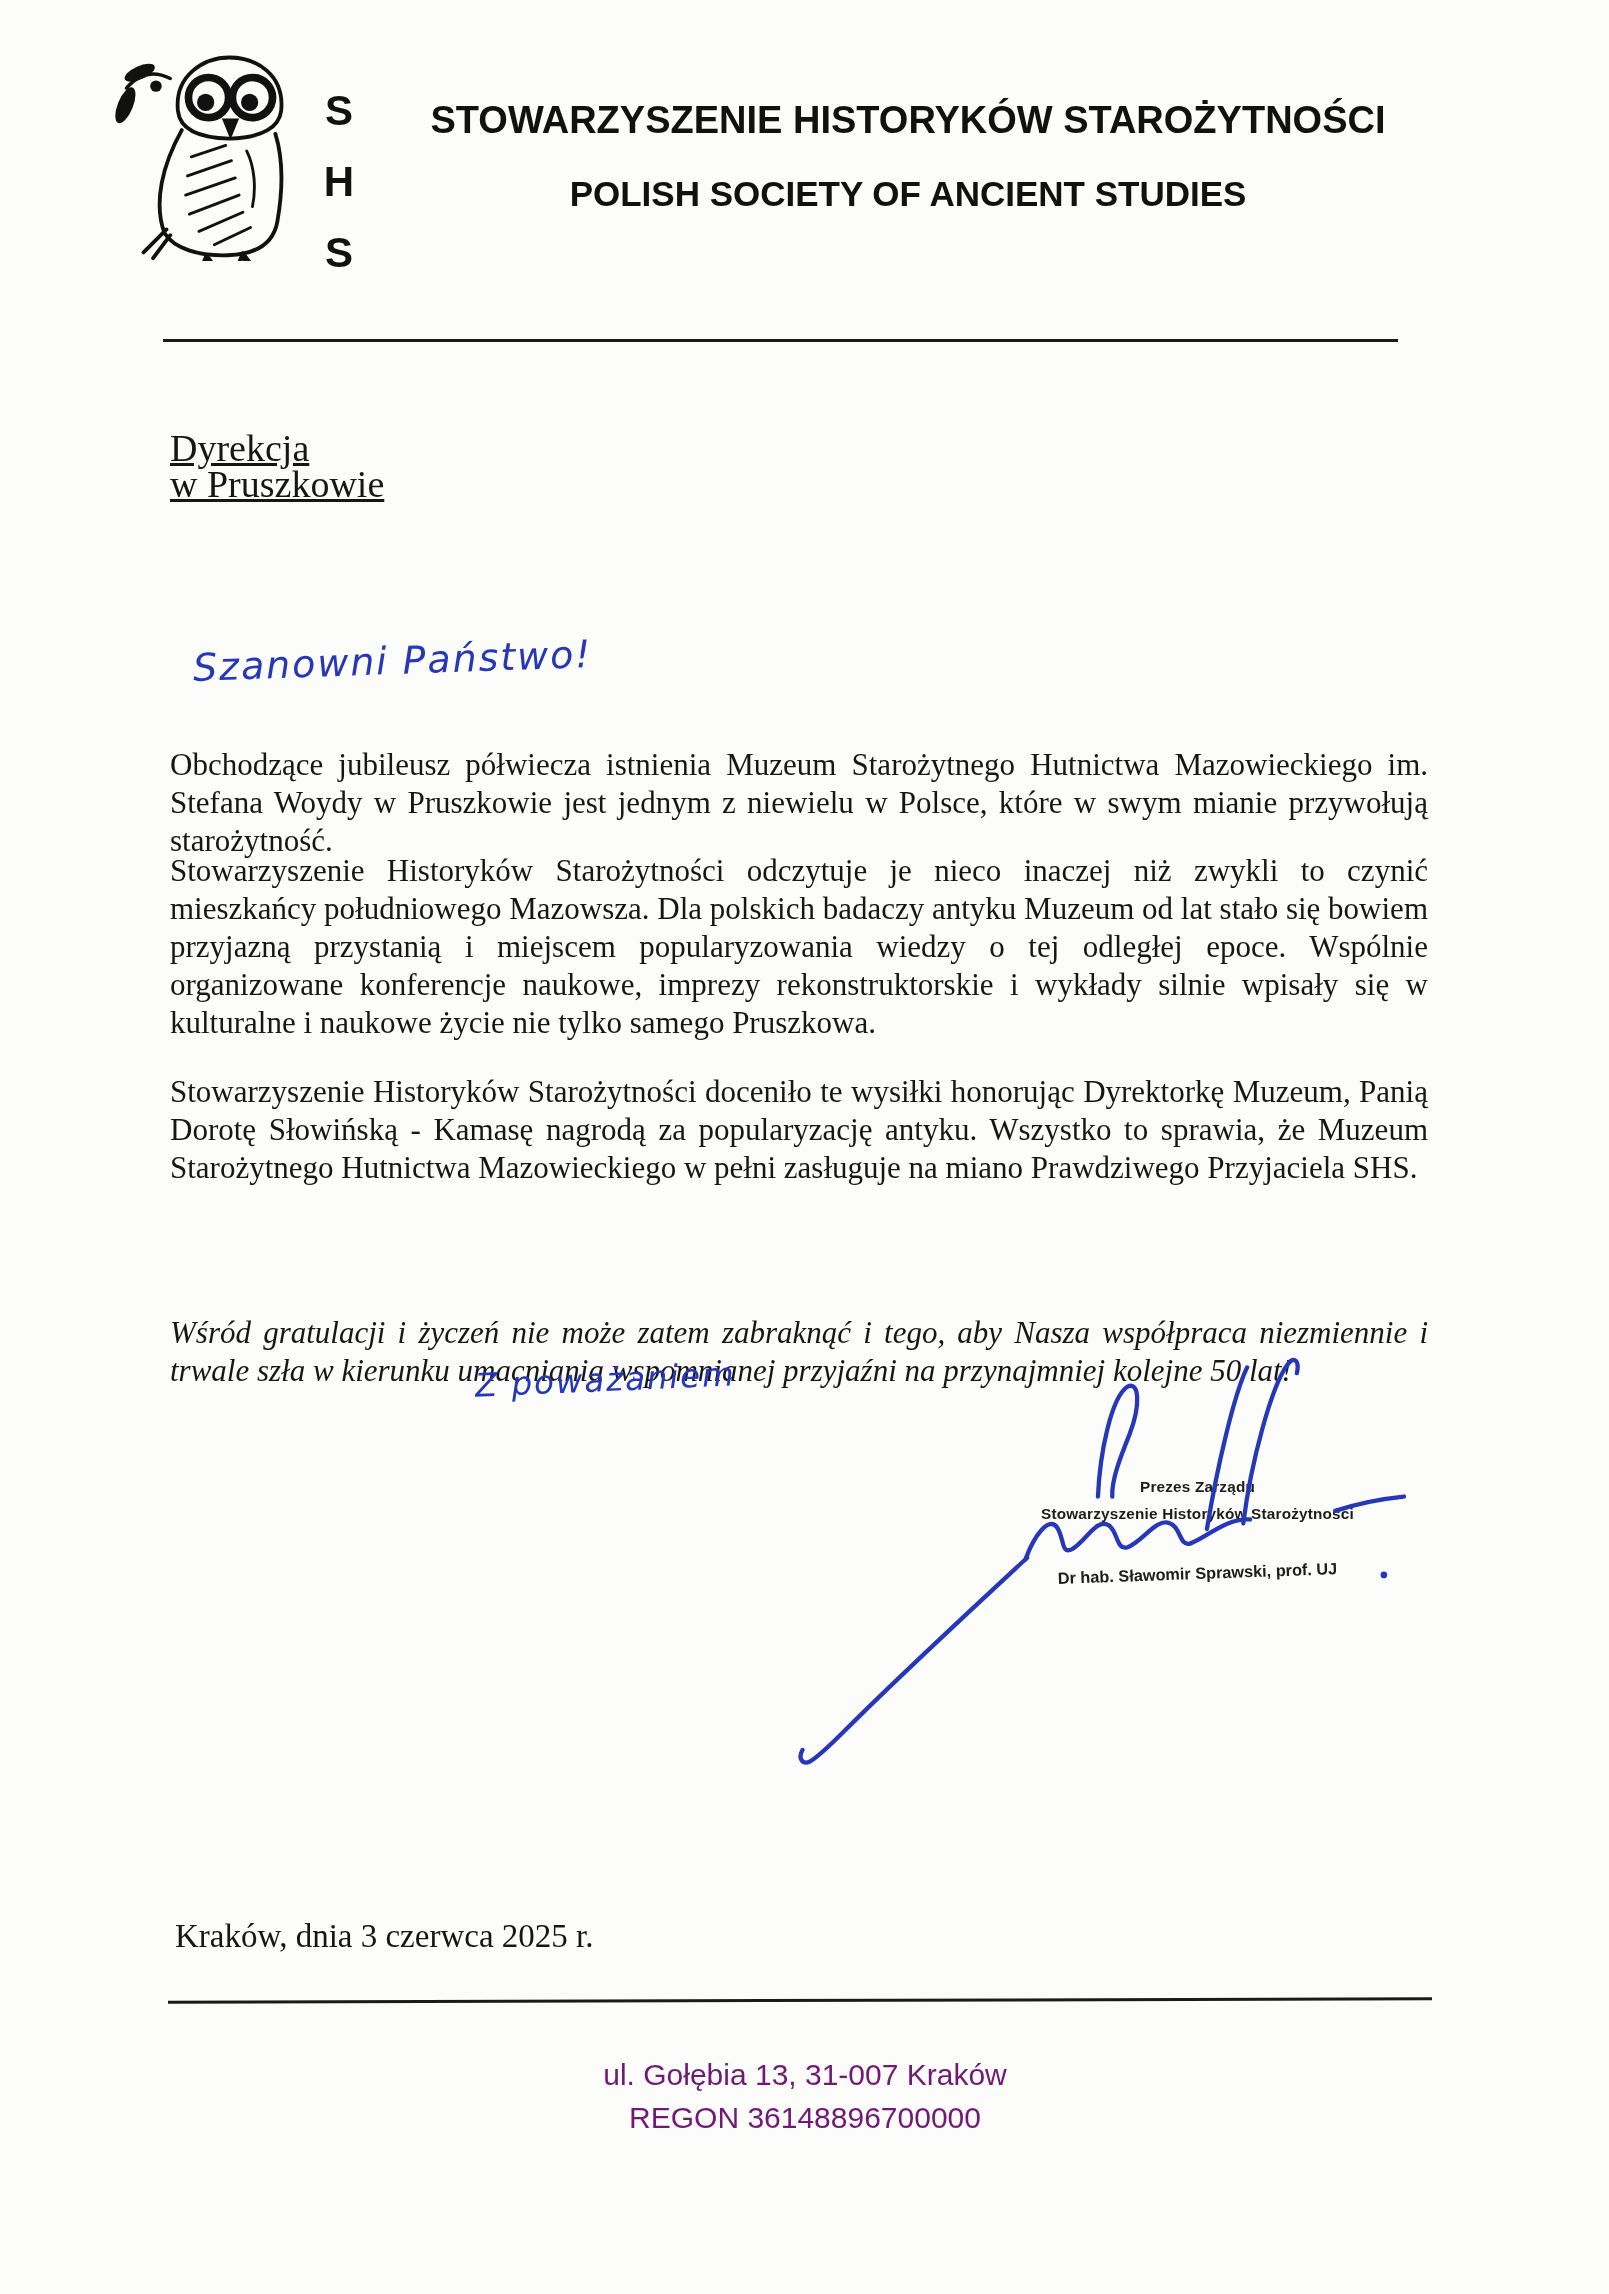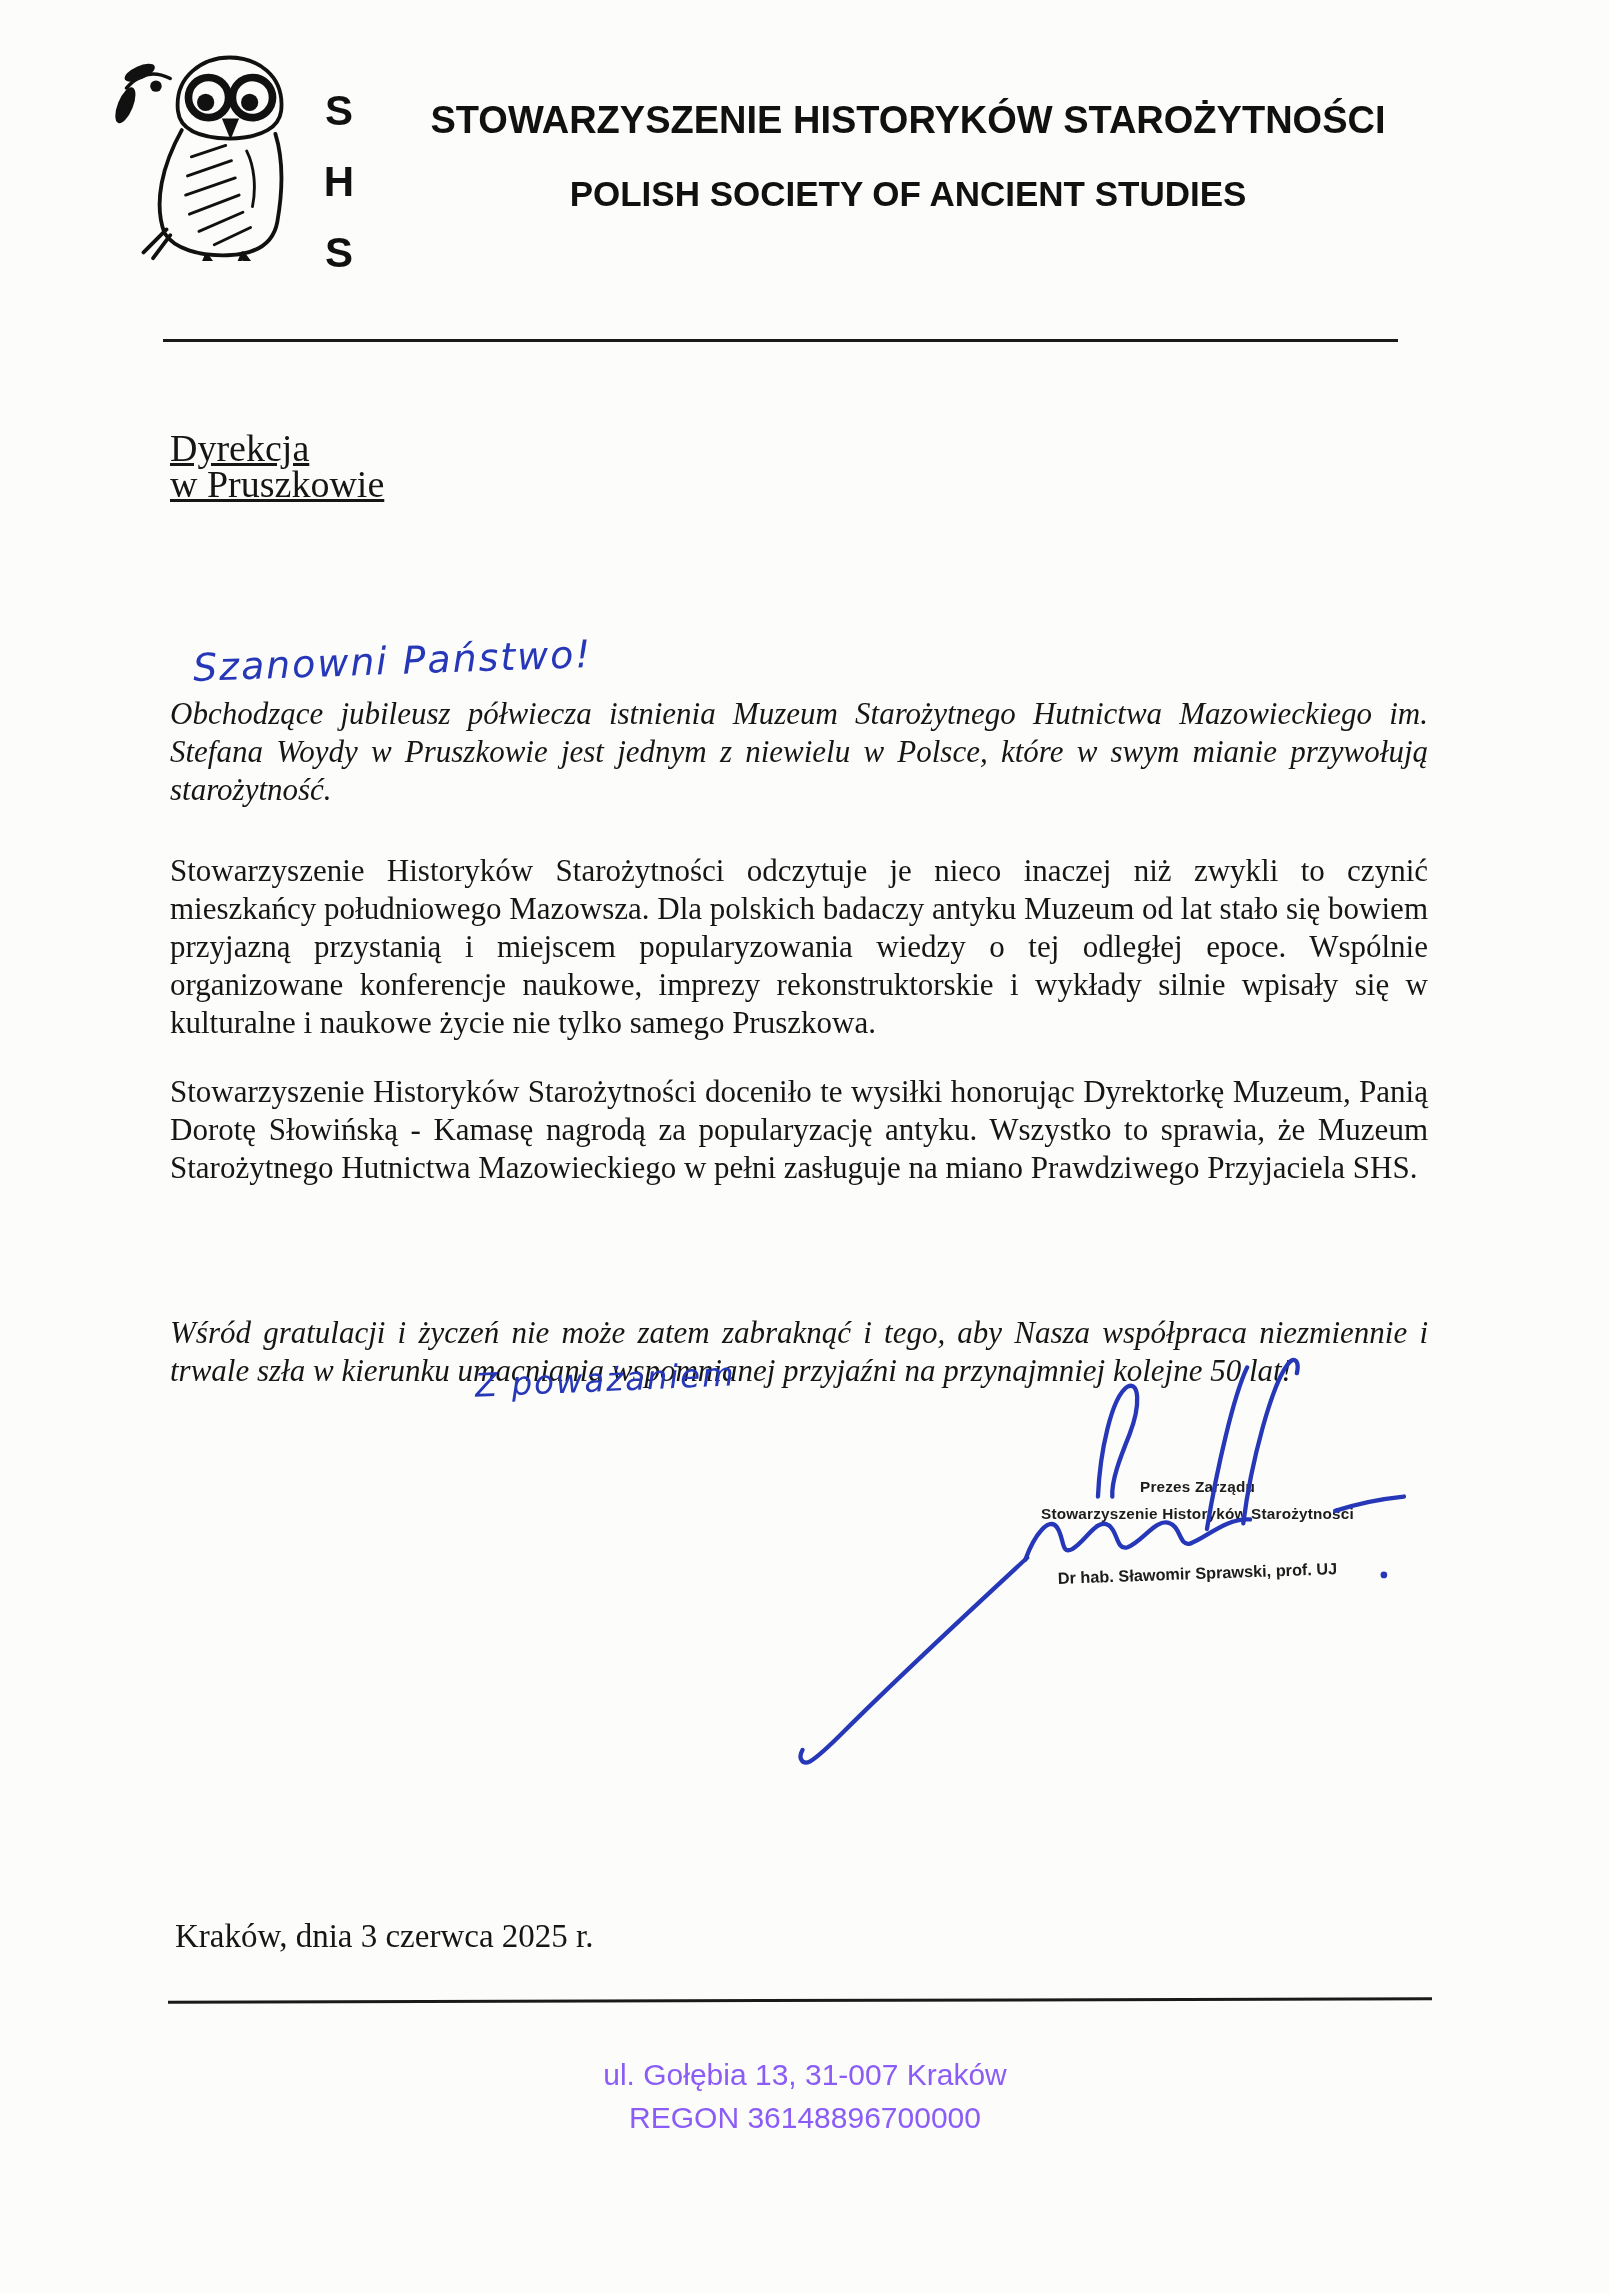--- a/index.html
+++ b/index.html
@@ -31,38 +31,38 @@
     font-family:"DejaVu Sans",sans-serif;font-style:italic;
     letter-spacing:1.9px;white-space:nowrap;
   }
   .hand-greeting{left:193px;top:639px;font-size:38px;transform:rotate(-2deg);}
   .hand-closing{left:475px;top:1361px;font-size:32.5px;transform:rotate(-2.5deg);}
   
   .para{
     position:absolute;left:170px;width:1258px;margin:0;
     font-size:31px;line-height:38px;text-align:justify;
   }
-  .para-1{top:695px;font-style:italic;}
+  .para-1{top:746px;}
   .para-2{top:852px;}
   .para-3{top:1073px;}
   .para-4{top:1314px;font-style:italic;}
   
   .stamp{
     position:absolute;left:1016px;width:363px;text-align:center;
     font-family:"Liberation Sans",sans-serif;font-weight:bold;color:#1c1c1c;
   }
   .stamp-1{top:1478px;font-size:15.3px;letter-spacing:0.2px;}
   .stamp-2{top:1505px;font-size:15.3px;letter-spacing:0.2px;}
   .stamp-sign{top:1564px;font-size:16.3px;transform:rotate(-2deg);}
   .sig-svg{position:absolute;left:746px;top:1333px;}
   
   .dateline{position:absolute;left:175px;top:1918px;font-size:33px;}
   .footer{
     position:absolute;left:327px;top:2053px;width:956px;text-align:center;
-    font-family:"Liberation Sans",sans-serif;font-size:30px;line-height:43px;color:#8b5cf6;
+    font-family:"Liberation Sans",sans-serif;font-size:30px;line-height:43px;color:#701a75;
   }
 </style>
 </head>
 <body>
 
 <div class="page">
 
   <div class="logo">
     <svg width="239" height="215" viewBox="0 0 250 225" fill="none" stroke="#111" stroke-width="4" stroke-linecap="round">
 

